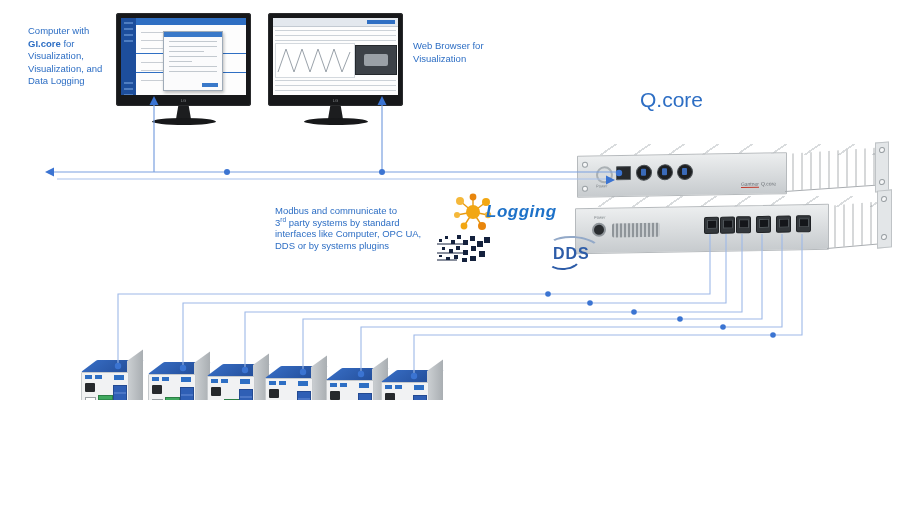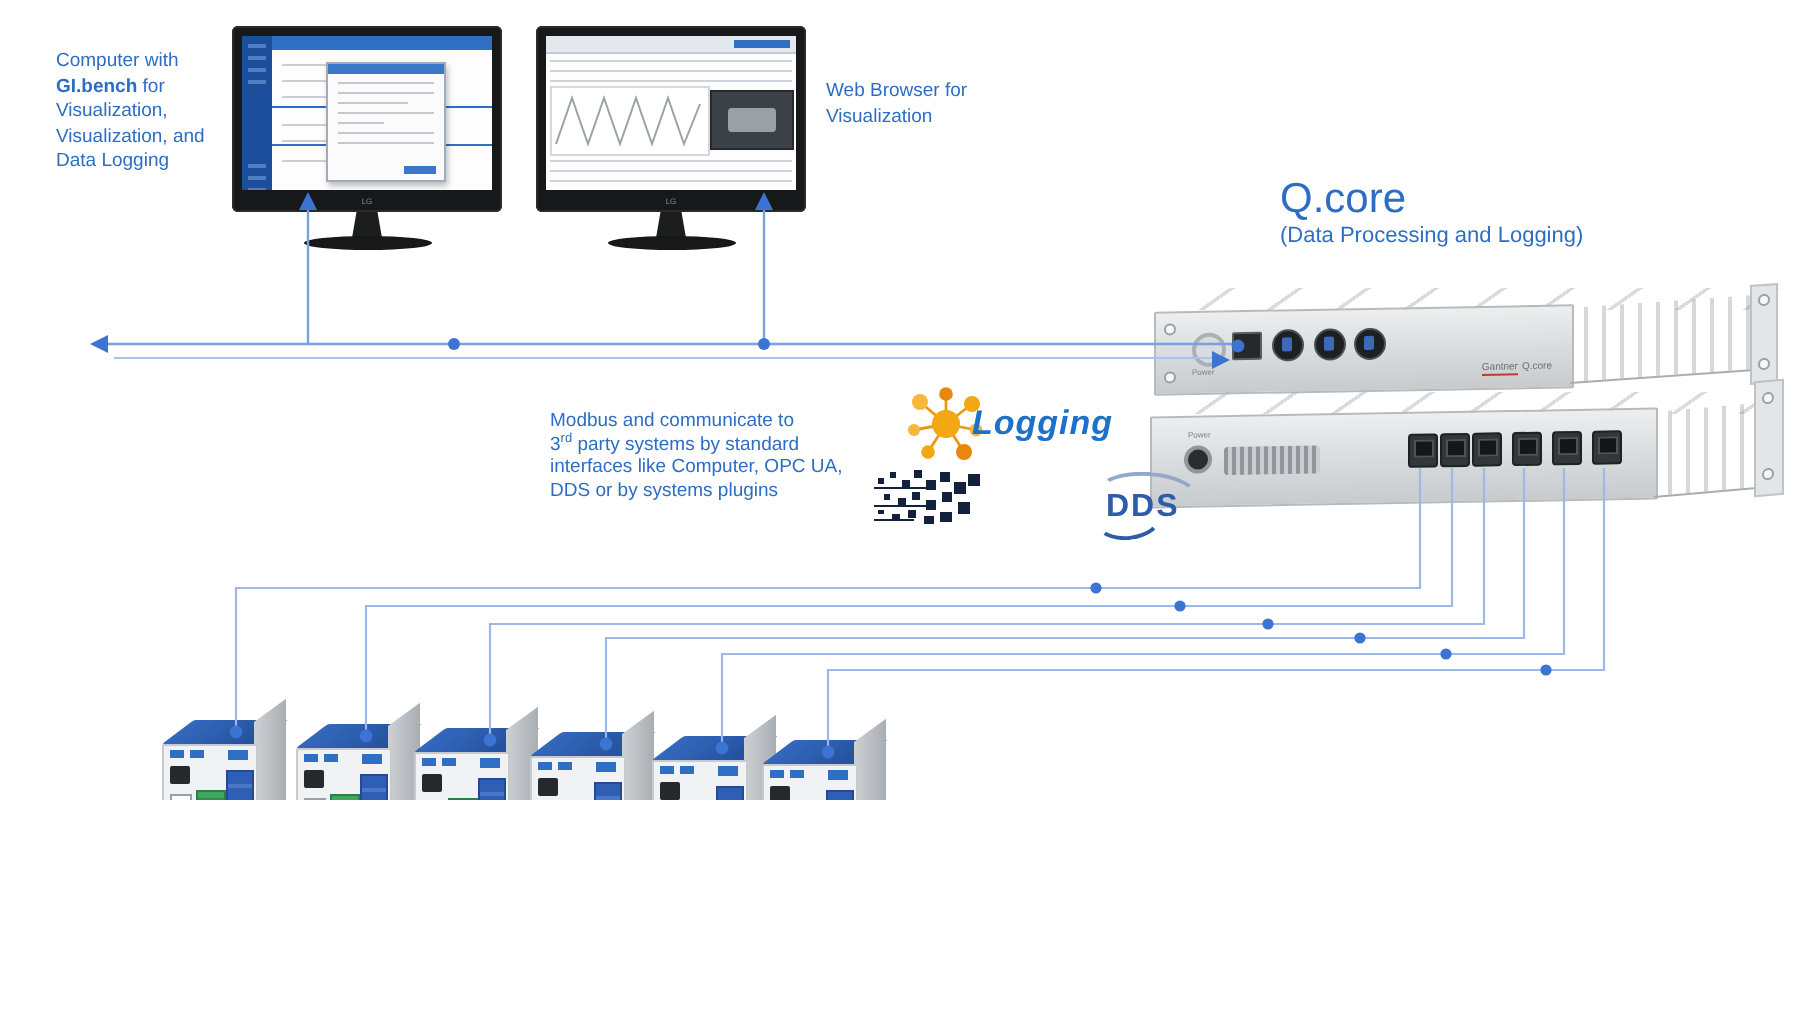--- a/index.html
+++ b/index.html
@@ -106,34 +106,33 @@
   
   #wires{position:absolute;left:0;top:0;z-index:5;pointer-events:none;}
 </style>
 </head>
 <body>
 
 <div id="canvas">
 
   <div class="blue-note" style="left:28px;top:25px;width:120px;">
     <span>Computer with</span><br>
-    <b>GI.bench</b><span> for</span><br>
+    <b>GI.core</b><span> for</span><br>
     <span>Visualization,</span><br>
     <span>Visualization, and</span><br>
     <span>Data Logging</span>
   </div>
 
   <div class="blue-note" style="left:413px;top:40px;width:110px;">
     <span>Web Browser for</span><br>
     <span>Visualization</span>
   </div>
 
   <div id="qcore-label">
     <div class="t">Q.core</div>
-    <div class="s">(Data Processing and Logging)</div>
   </div>
 
   <div class="blue-note" style="left:275px;top:205px;width:185px;line-height:11.5px;">
     <span>Modbus and communicate to</span><br>
     <span>3</span><sup>rd</sup><span> party systems by standard</span><br>
     <span>interfaces like Computer, OPC UA,</span><br>
     <span>DDS or by systems plugins</span>
   </div>
 
   <div class="monitor" style="left:116px;top:13px;">

